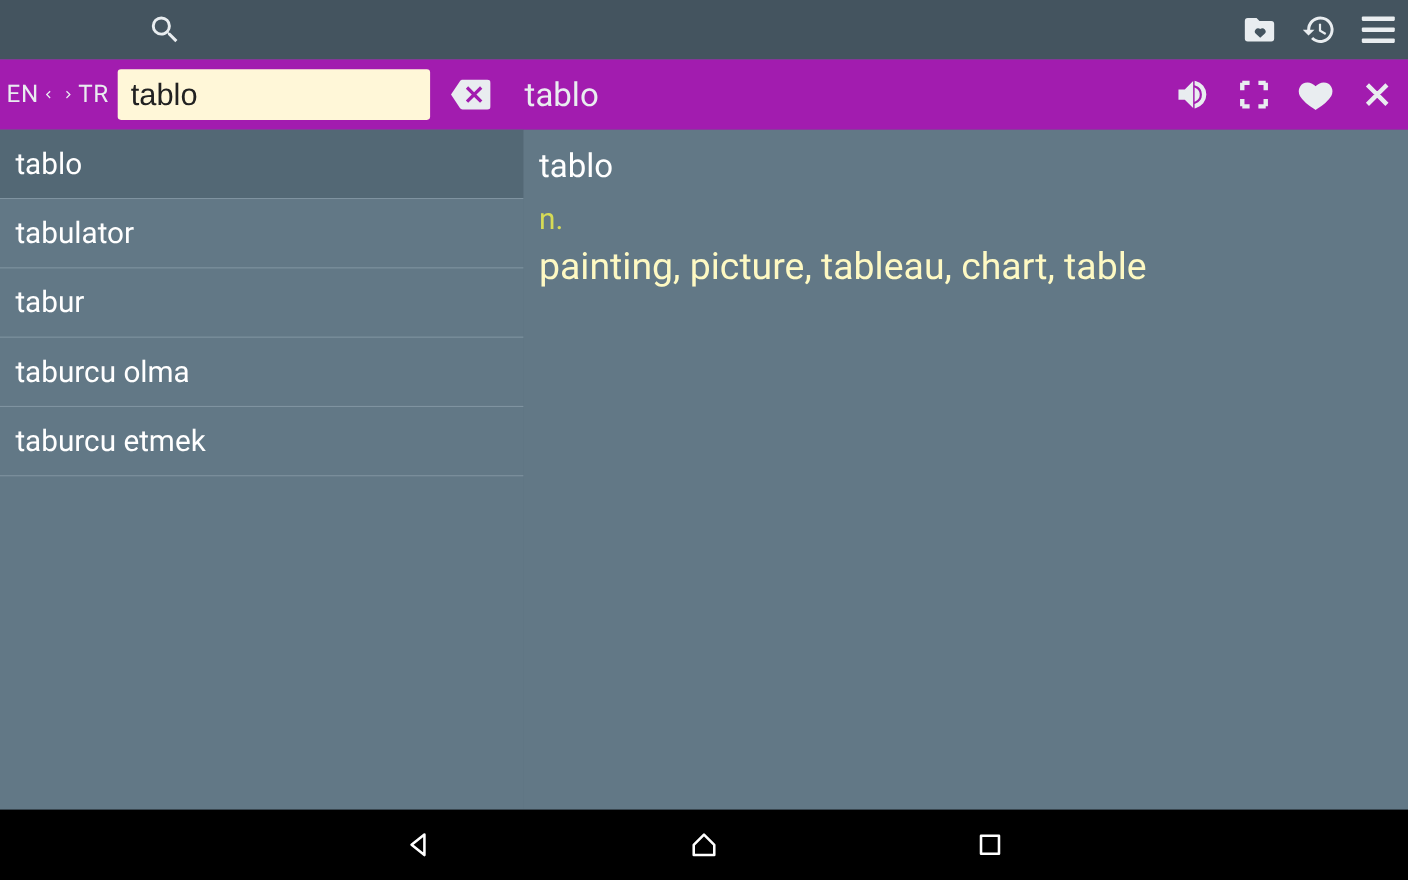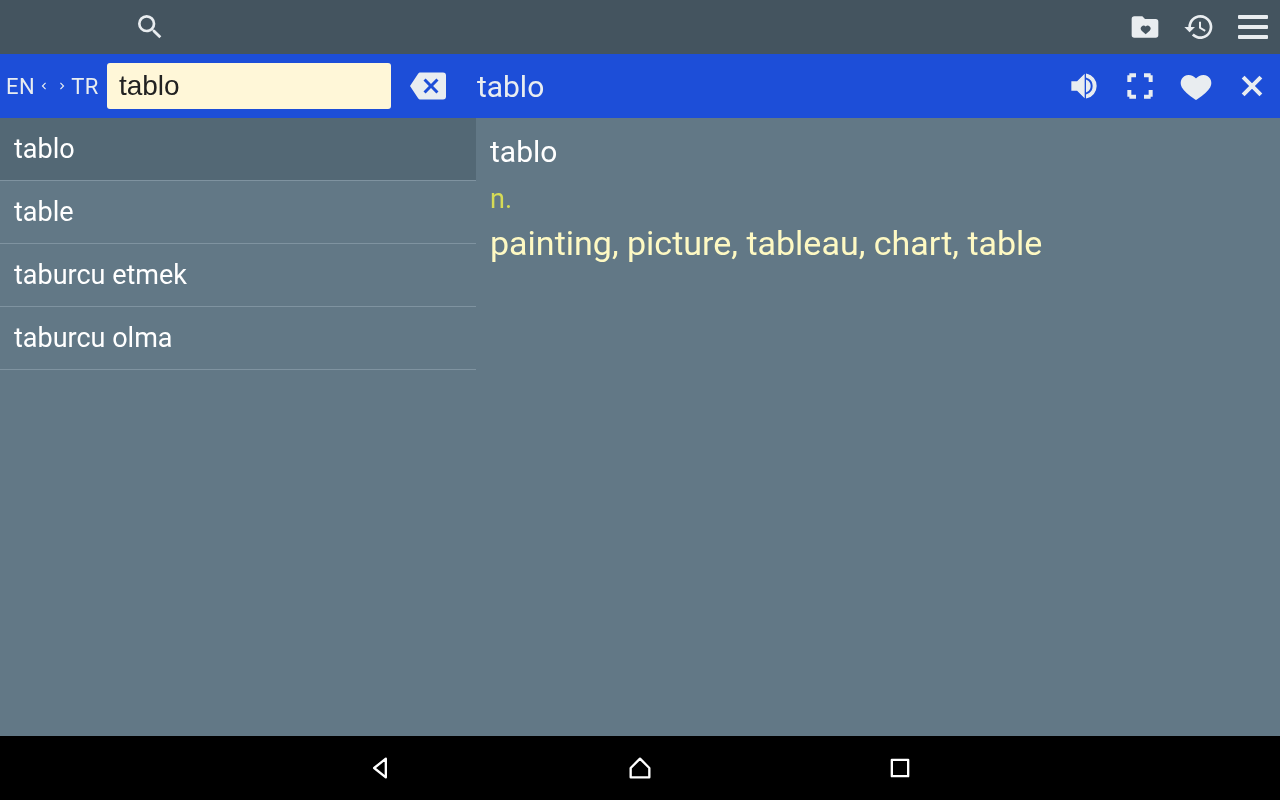--- a/index.html
+++ b/index.html
@@ -9,21 +9,21 @@
   
   .appbar { height: 54px; background: #44545f; display: flex; align-items: center; color: #e9edf0; }
   .appbar .left { width: 300px; display: flex; align-items: center; justify-content: center; }
   .appbar .spacer { flex: 1; }
   .appbar .icon-btn { width: 54px; height: 54px; display: flex; align-items: center; justify-content: center; cursor: pointer; }
   .appbar .icon-btn svg { width: 32px; height: 32px; fill: #e9edf0; }
   .hamburger { display: flex; flex-direction: column; gap: 6px; }
   .hamburger span { display: block; width: 30px; height: 4px; background: #e9edf0; border-radius: 1px; }
 
   
-  .headerrow { height: 64px; background: #1d4ed8; display: flex; align-items: center; color: #e9edf0; }
+  .headerrow { height: 64px; background: #a21caf; display: flex; align-items: center; color: #e9edf0; }
   .lang-block { display: flex; align-items: center; padding-left: 6px; font-size: 22px; letter-spacing: .5px; }
   .lang-block .chev { width: 18px; height: 34px; display: flex; align-items: center; justify-content: center; }
   .lang-block .chev svg { width: 14px; height: 24px; fill: #e9edf0; }
   .search-input {
     margin-left: 8px; width: 284px; height: 46px; border: none; border-radius: 3px;
     background: #fff7d8; font-size: 28px; padding: 4px 12px; color: #222; outline: none;
   }
   .clear-btn { width: 54px; height: 54px; display: flex; align-items: center; justify-content: center; cursor: pointer; margin-left: 10px; }
   .clear-btn svg { width: 36px; height: 36px; fill: #e9edf0; }
   .headword-title { font-size: 30px; color: #e9edf0; margin-left: 22px; font-weight: 400; }
@@ -129,27 +129,30 @@
       </svg>
   </div>
 </div>
 
 <div class="main">
   <div class="sidebar">
     <div class="item selected">
         <span>tablo</span>
       </div>
     <div class="item">
-        <span>table</span>
+        <span>tabulator</span>
+      </div>
+    <div class="item">
+        <span>tabur</span>
+      </div>
+    <div class="item">
+        <span>taburcu olma</span>
       </div>
     <div class="item">
         <span>taburcu etmek</span>
-      </div>
-    <div class="item">
-        <span>taburcu olma</span>
       </div>
   </div>
 
   <div class="detail">
     <div class="dword">tablo</div>
     <div class="pos">n.</div>
     <div class="def">painting, picture, tableau, chart, table</div>
   </div>
 </div>
 

